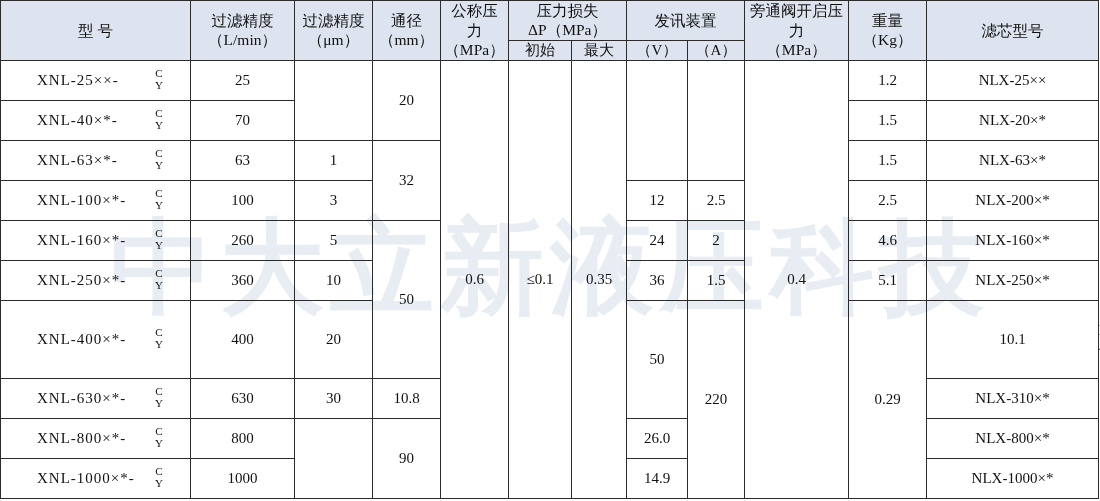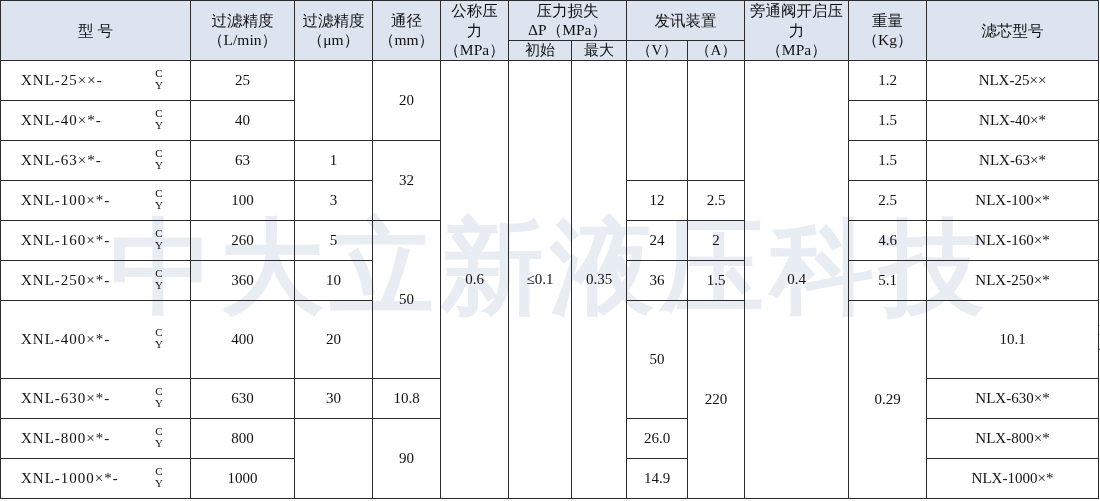--- a/index.html
+++ b/index.html
@@ -33,21 +33,21 @@
   thead th{
     background:#dde4ef;
     font-weight:normal;
     line-height:1.25;
     font-size:15.5px;
   }
   .hdr-sub{font-size:15px;}
   .model-cell{
     position:relative;
     text-align:left;
-    padding-left:20px;
+    padding-left:36px;
     letter-spacing:1px;
     font-size:15px;
   }
   .model-cell .cy{
     position:absolute;
     right:26px;
     top:50%;
     transform:translateY(-50%);
     font-size:11px;
     line-height:1.05;
@@ -174,23 +174,23 @@
       </tr>
 
       <tr>
         <td class="model-cell">
           <span>XNL-40×*-</span>
           <span class="cy">
             <span>C</span>
             <span>Y</span>
           </span>
         </td>
-        <td>40</td>
+        <td>70</td>
         <td>1.5</td>
-        <td>NLX-40×*</td>
+        <td>NLX-20×*</td>
       </tr>
 
       <tr>
         <td class="model-cell">
           <span>XNL-63×*-</span>
           <span class="cy">
             <span>C</span>
             <span>Y</span>
           </span>
         </td>
@@ -207,21 +207,21 @@
           <span class="cy">
             <span>C</span>
             <span>Y</span>
           </span>
         </td>
         <td>100</td>
         <td>3</td>
         <td>12</td>
         <td>2.5</td>
         <td>2.5</td>
-        <td>NLX-100×*</td>
+        <td>NLX-200×*</td>
       </tr>
 
       <tr>
         <td class="model-cell">
           <span>XNL-160×*-</span>
           <span class="cy">
             <span>C</span>
             <span>Y</span>
           </span>
         </td>
@@ -271,21 +271,21 @@
         <td class="model-cell">
           <span>XNL-630×*-</span>
           <span class="cy">
             <span>C</span>
             <span>Y</span>
           </span>
         </td>
         <td>630</td>
         <td>30</td>
         <td>10.8</td>
-        <td>NLX-630×*</td>
+        <td>NLX-310×*</td>
       </tr>
 
       <tr>
         <td class="model-cell">
           <span>XNL-800×*-</span>
           <span class="cy">
             <span>C</span>
             <span>Y</span>
           </span>
         </td>

